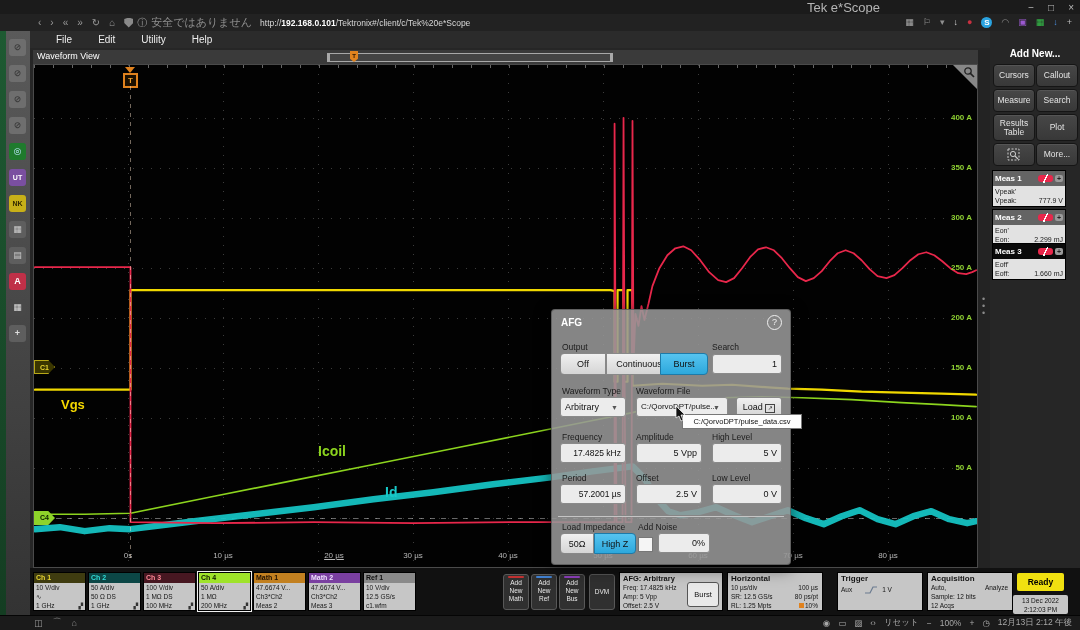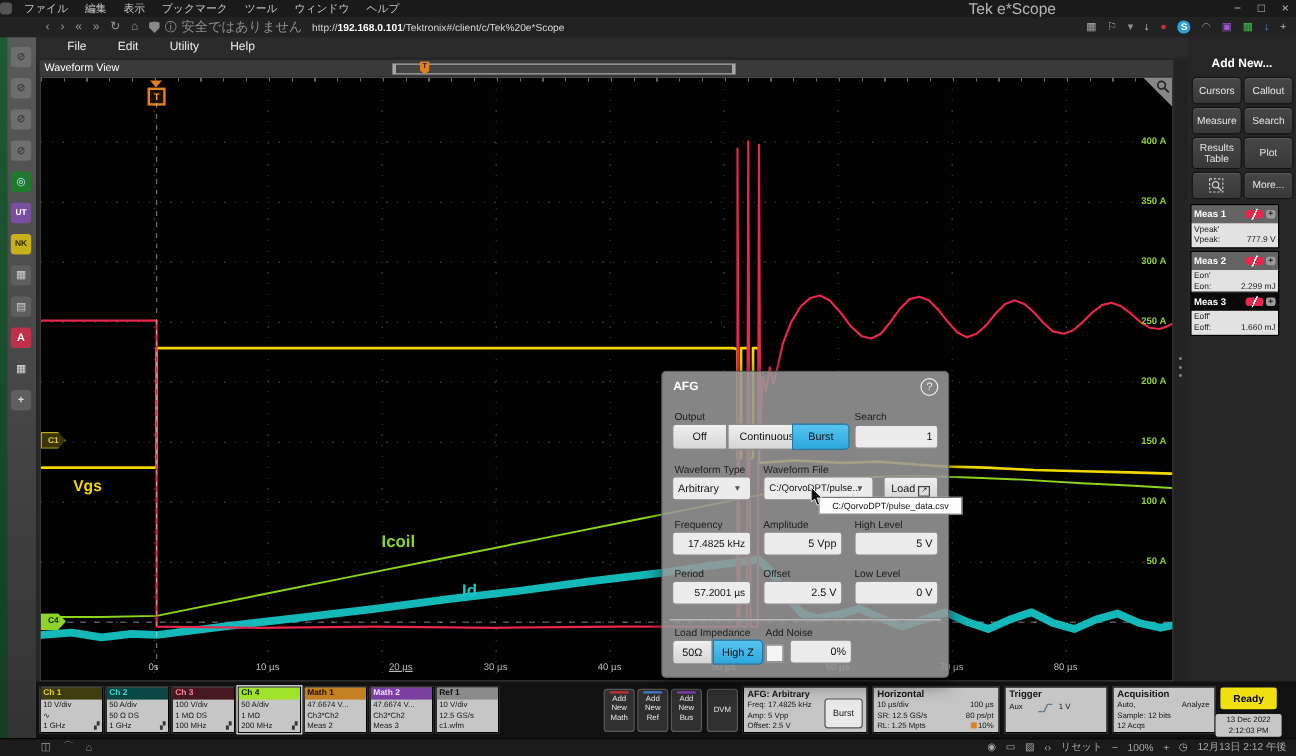--- a/index.html
+++ b/index.html
@@ -94,30 +94,20 @@
   
   #statusbar{left:0;top:615px;width:1080px;height:15px;background:#1b1b1b;border-top:1px solid #050505;font-size:9px;color:#9a9a9a;}
   #sbleft{left:34px;top:615px;height:15px;gap:10px;font-size:9px;color:#999;}
   #sbright{right:8px;top:615px;height:15px;gap:8px;font-size:8.5px;color:#a8a8a8;}
 </style>
 </head>
 <body>
 
 <div id="screen">
 
-  <div id="menubar" class="abs flex">
-    <span style="width:10px;height:10px;background:#555;border-radius:3px;margin-right:10px;"></span>
-    <span class="mi">ファイル</span>
-    <span class="mi">編集</span>
-    <span class="mi">表示</span>
-    <span class="mi">ブックマーク</span>
-    <span class="mi">ツール</span>
-    <span class="mi">ウィンドウ</span>
-    <span class="mi">ヘルプ</span>
-  </div>
   <div id="winttl" class="abs flex">
       <span>Tek e*Scope</span>
     </div>
   <div id="winctl" class="abs flex">
     <span>−</span>
     <span>□</span>
     <span>×</span>
   </div>
 
   <div id="navbar" class="abs flex" style="padding-left:38px;">
@@ -412,21 +402,21 @@
     <div class="addnew" style="left:559px;padding-top:13px;"><span>DVM</span></div>
 
     <div class="panelgray" style="left:589px;width:104px;">
       <div class="pgtitle" style="font-size:7.5px;">AFG: Arbitrary</div>
       <div class="pgrow" style="padding-right:34px;">Freq: 17.4825 kHz</div>
       <div class="pgrow">Amp: 5 Vpp</div>
       <div class="pgrow">Offset: 2.5 V</div>
       <div class="abs" style="right:3px;top:9px;width:30px;height:23px;background:#e9e9e9;border:1px solid #555;border-radius:3px;font-size:7.5px;color:#111;text-align:center;line-height:23px;">Burst</div>
     </div>
 
-    <div class="panelgray" style="left:697px;width:106px;">
+    <div class="panelgray" style="left:697px;width:96px;">
       <div class="pgtitle">Horizontal</div>
       <div class="pgrow">
           <span>10 µs/div</span>
           <span class="r">100 µs</span>
         </div>
       <div class="pgrow">
           <span>SR: 12.5 GS/s</span>
           <span class="r">80 ps/pt</span>
         </div>
       <div class="pgrow">

